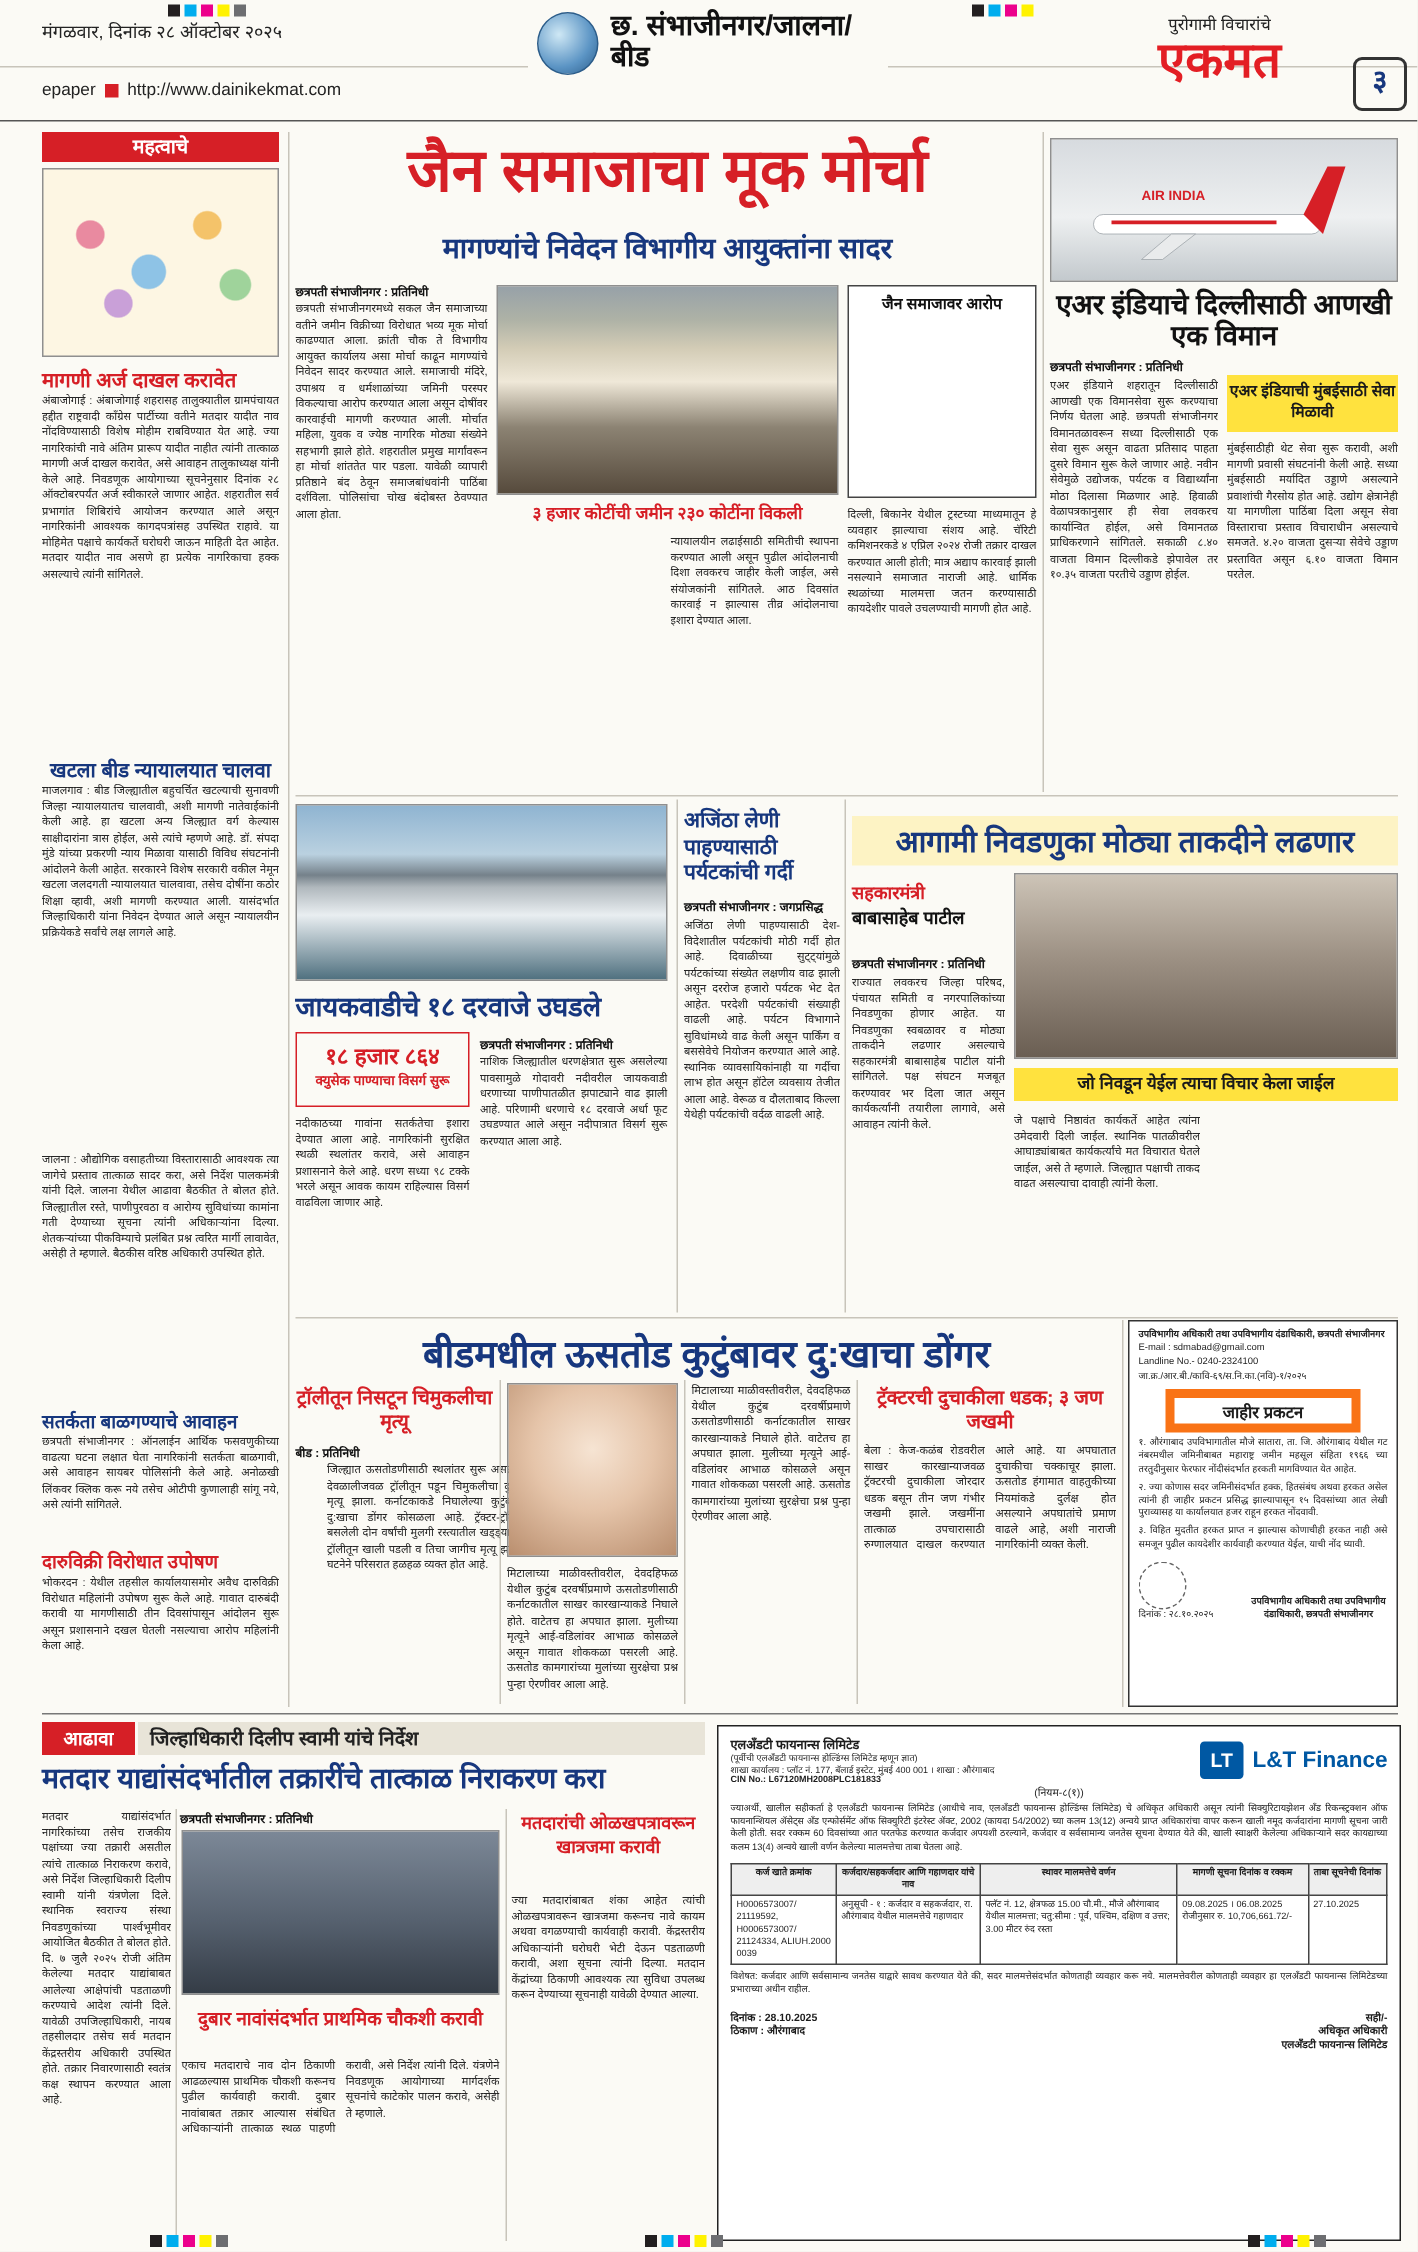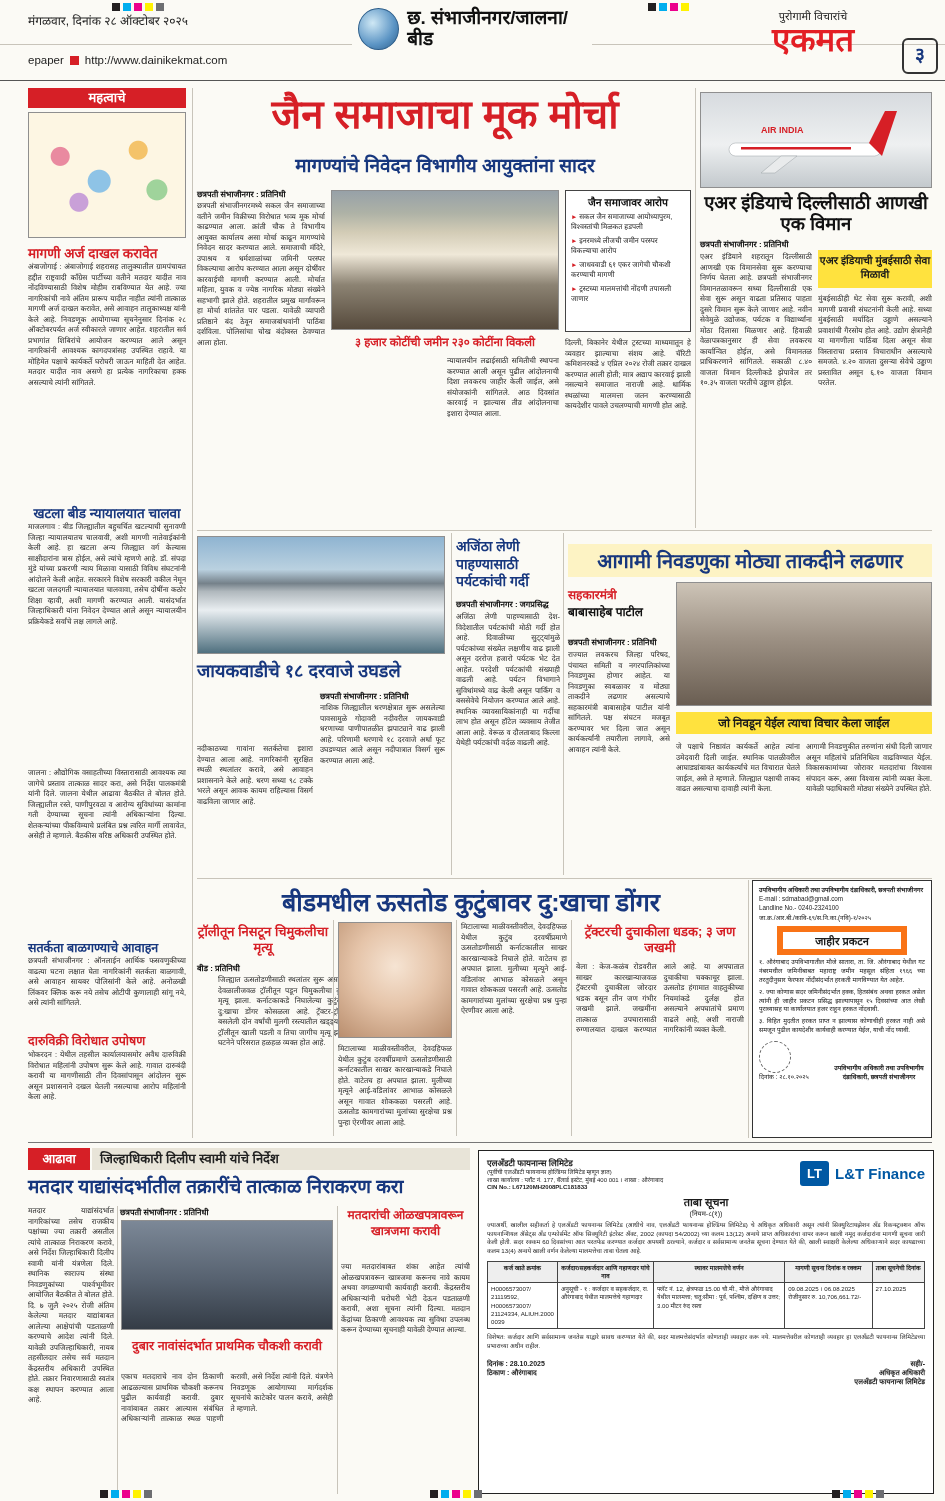--- a/index.html
+++ b/index.html
@@ -95,26 +95,20 @@
 
   <div class="abs head-blue center" style="left:197px;top:152px;width:496px;font-size:19px;">मागण्यांचे निवेदन विभागीय आयुक्तांना सादर</div>
   <div class="abs head-red center" style="left:197px;top:92px;width:496px;font-size:40px;line-height:1.1;">जैन समाजाचा मूक मोर्चा</div>
   <div class="abs dateline" style="left:197px;top:188px;width:200px;">छत्रपती संभाजीनगर : प्रतिनिधी</div>
   <div class="abs body" style="left:197px;top:201px;width:128px;height:322px;">छत्रपती संभाजीनगरमध्ये सकल जैन समाजाच्या वतीने जमीन विक्रीच्या विरोधात भव्य मूक मोर्चा काढण्यात आला. क्रांती चौक ते विभागीय आयुक्त कार्यालय असा मोर्चा काढून मागण्यांचे निवेदन सादर करण्यात आले. समाजाची मंदिरे, उपाश्रय व धर्मशाळांच्या जमिनी परस्पर विकल्याचा आरोप करण्यात आला असून दोषींवर कारवाईची मागणी करण्यात आली. मोर्चात महिला, युवक व ज्येष्ठ नागरिक मोठ्या संख्येने सहभागी झाले होते. शहरातील प्रमुख मार्गांवरून हा मोर्चा शांततेत पार पडला. यावेळी व्यापारी प्रतिष्ठाने बंद ठेवून समाजबांधवांनी पाठिंबा दर्शविला. पोलिसांचा चोख बंदोबस्त ठेवण्यात आला होता.</div>
   <div class="abs photo ph-march" style="left:331px;top:190px;width:228px;height:140px;"></div>
   <div class="abs head-red center" style="left:331px;top:334px;width:228px;font-size:11.5px;">३ हजार कोटींची जमीन २३० कोटींना विकली</div>
   <div class="abs body" style="left:447px;top:356px;width:112px;height:166px;">न्यायालयीन लढाईसाठी समितीची स्थापना करण्यात आली असून पुढील आंदोलनाची दिशा लवकरच जाहीर केली जाईल, असे संयोजकांनी सांगितले. आठ दिवसांत कारवाई न झाल्यास तीव्र आंदोलनाचा इशारा देण्यात आला.</div>
   <div class="abs accbox" style="left:565px;top:190px;width:126px;height:142px;">
     <div class="head-dark center" style="font-size:10.5px;">जैन समाजावर आरोप</div>
-    <ul>
-      <li>सकल जैन समाजाच्या आयोध्यापुरम, विश्वस्तांची मिळकत हडपली</li>
-      <li>इनरमध्ये लीजची जमीन परस्पर विकल्याचा आरोप</li>
-      <li>जाधववाडी ६१ एकर जागेची चौकशी करण्याची मागणी</li>
-      <li>ट्रस्टच्या मालमत्तांची नोंदणी तपासली जाणार</li>
-    </ul>
   </div>
   <div class="abs body" style="left:565px;top:338px;width:126px;height:184px;">दिल्ली, बिकानेर येथील ट्रस्टच्या माध्यमातून हे व्यवहार झाल्याचा संशय आहे. चॅरिटी कमिशनरकडे ४ एप्रिल २०२४ रोजी तक्रार दाखल करण्यात आली होती; मात्र अद्याप कारवाई झाली नसल्याने समाजात नाराजी आहे. धार्मिक स्थळांच्या मालमत्ता जतन करण्यासाठी कायदेशीर पावले उचलण्याची मागणी होत आहे.</div>
   <div class="abs vline" style="left:695px;top:88px;height:440px;"></div>
 
   <div class="abs photo ph-airindia" style="left:700px;top:92px;width:232px;height:96px;">
     <svg width="230" height="94" viewBox="0 0 230 94">
       <rect x="28" y="50" width="152" height="13" rx="6.5" fill="#ffffff" stroke="#9aa0a5" stroke-width="0.5"></rect>
       <path d="M168 50 L184 18 L196 18 L181 63 Z" fill="#d61f26"></path>
       <rect x="40" y="54" width="110" height="2.5" fill="#d61f26"></rect>
       <path d="M80 63 L60 80 L74 80 L96 63 Z" fill="#e9ebec" stroke="#9aa0a5" stroke-width="0.5"></path>
@@ -124,41 +118,44 @@
   <div class="abs head-dark center" style="left:700px;top:192px;width:232px;font-size:18.5px;line-height:1.15;">एअर इंडियाचे दिल्लीसाठी आणखी एक विमान</div>
   <div class="abs dateline" style="left:700px;top:238px;">छत्रपती संभाजीनगर : प्रतिनिधी</div>
   <div class="abs yellowbox" style="left:818px;top:250px;width:114px;height:38px;font-size:10.5px;padding-top:3px;box-sizing:border-box;">एअर इंडियाची मुंबईसाठी सेवा मिळावी</div>
   <div class="abs body" style="left:700px;top:252px;width:112px;height:272px;">एअर इंडियाने शहरातून दिल्लीसाठी आणखी एक विमानसेवा सुरू करण्याचा निर्णय घेतला आहे. छत्रपती संभाजीनगर विमानतळावरून सध्या दिल्लीसाठी एक सेवा सुरू असून वाढता प्रतिसाद पाहता दुसरे विमान सुरू केले जाणार आहे. नवीन सेवेमुळे उद्योजक, पर्यटक व विद्यार्थ्यांना मोठा दिलासा मिळणार आहे. हिवाळी वेळापत्रकानुसार ही सेवा लवकरच कार्यान्वित होईल, असे विमानतळ प्राधिकरणाने सांगितले. सकाळी ८.४० वाजता विमान दिल्लीकडे झेपावेल तर १०.३५ वाजता परतीचे उड्डाण होईल.</div>
   <div class="abs body" style="left:818px;top:294px;width:114px;height:230px;">मुंबईसाठीही थेट सेवा सुरू करावी, अशी मागणी प्रवासी संघटनांनी केली आहे. सध्या मुंबईसाठी मर्यादित उड्डाणे असल्याने प्रवाशांची गैरसोय होत आहे. उद्योग क्षेत्रानेही या मागणीला पाठिंबा दिला असून सेवा विस्ताराचा प्रस्ताव विचाराधीन असल्याचे समजते. ४.२० वाजता दुसऱ्या सेवेचे उड्डाण प्रस्तावित असून ६.१० वाजता विमान परतेल.</div>
 
   <div class="abs hline" style="left:197px;top:530px;width:735px;"></div>
 
   <div class="abs photo ph-dam" style="left:197px;top:536px;width:248px;height:118px;"></div>
   <div class="abs head-blue" style="left:197px;top:658px;width:248px;font-size:18px;">जायकवाडीचे १८ दरवाजे उघडले</div>
+  <div class="abs statbox" style="left:197px;top:688px;width:116px;height:50px;">
+    <div style="font-size:15px;font-weight:bold;">१८ हजार ८६४</div>
+    <div style="font-size:9px;font-weight:bold;">क्युसेक पाण्याचा विसर्ग सुरू</div>
+  </div>
   <div class="abs dateline" style="left:320px;top:690px;">छत्रपती संभाजीनगर : प्रतिनिधी</div>
   <div class="abs body" style="left:320px;top:703px;width:125px;height:168px;">नाशिक जिल्ह्यातील धरणक्षेत्रात सुरू असलेल्या पावसामुळे गोदावरी नदीवरील जायकवाडी धरणाच्या पाणीपातळीत झपाट्याने वाढ झाली आहे. परिणामी धरणाचे १८ दरवाजे अर्धा फूट उघडण्यात आले असून नदीपात्रात विसर्ग सुरू करण्यात आला आहे.</div>
   <div class="abs body" style="left:197px;top:744px;width:116px;height:128px;">नदीकाठच्या गावांना सतर्कतेचा इशारा देण्यात आला आहे. नागरिकांनी सुरक्षित स्थळी स्थलांतर करावे, असे आवाहन प्रशासनाने केले आहे. धरण सध्या ९८ टक्के भरले असून आवक कायम राहिल्यास विसर्ग वाढविला जाणार आहे.</div>
 
   <div class="abs vline" style="left:451px;top:533px;height:342px;"></div>
   <div class="abs head-blue" style="left:456px;top:538px;width:104px;font-size:14px;line-height:1.25;">अजिंठा लेणी पाहण्यासाठी पर्यटकांची गर्दी</div>
   <div class="abs dateline" style="left:456px;top:598px;width:104px;">छत्रपती संभाजीनगर : जगप्रसिद्ध</div>
   <div class="abs body" style="left:456px;top:612px;width:104px;height:260px;">अजिंठा लेणी पाहण्यासाठी देश-विदेशातील पर्यटकांची मोठी गर्दी होत आहे. दिवाळीच्या सुट्ट्यांमुळे पर्यटकांच्या संख्येत लक्षणीय वाढ झाली असून दररोज हजारो पर्यटक भेट देत आहेत. परदेशी पर्यटकांची संख्याही वाढली आहे. पर्यटन विभागाने सुविधांमध्ये वाढ केली असून पार्किंग व बससेवेचे नियोजन करण्यात आले आहे. स्थानिक व्यावसायिकांनाही या गर्दीचा लाभ होत असून हॉटेल व्यवसाय तेजीत आला आहे. वेरूळ व दौलताबाद किल्ला येथेही पर्यटकांची वर्दळ वाढली आहे.</div>
   <div class="abs vline" style="left:563px;top:533px;height:342px;"></div>
 
   <div class="abs head-blue center" style="left:568px;top:544px;width:364px;font-size:20px;background:#fdf3c4;padding:3px 0;">आगामी निवडणुका मोठ्या ताकदीने लढणार</div>
   <div class="abs" style="left:568px;top:586px;width:102px;">
     <div class="head-red" style="font-size:12px;">सहकारमंत्री</div>
     <div class="head-dark" style="font-size:12px;">बाबासाहेब पाटील</div>
   </div>
   <div class="abs dateline" style="left:568px;top:636px;">छत्रपती संभाजीनगर : प्रतिनिधी</div>
   <div class="abs body" style="left:568px;top:650px;width:102px;height:226px;">राज्यात लवकरच जिल्हा परिषद, पंचायत समिती व नगरपालिकांच्या निवडणुका होणार आहेत. या निवडणुका स्वबळावर व मोठ्या ताकदीने लढणार असल्याचे सहकारमंत्री बाबासाहेब पाटील यांनी सांगितले. पक्ष संघटन मजबूत करण्यावर भर दिला जात असून कार्यकर्त्यांनी तयारीला लागावे, असे आवाहन त्यांनी केले.</div>
   <div class="abs photo ph-election" style="left:676px;top:582px;width:256px;height:124px;"></div>
   <div class="abs yellowbox" style="left:676px;top:712px;width:256px;height:22px;line-height:22px;font-size:11.5px;">जो निवडून येईल त्याचा विचार केला जाईल</div>
   <div class="abs body" style="left:676px;top:742px;width:124px;height:134px;">जे पक्षाचे निष्ठावंत कार्यकर्ते आहेत त्यांना उमेदवारी दिली जाईल. स्थानिक पातळीवरील आघाड्यांबाबत कार्यकर्त्यांचे मत विचारात घेतले जाईल, असे ते म्हणाले. जिल्ह्यात पक्षाची ताकद वाढत असल्याचा दावाही त्यांनी केला.</div>
-  <div class="abs body" style="left:806px;top:742px;width:126px;height:134px;">आगामी निवडणुकीत तरुणांना संधी दिली जाणार असून महिलांचे प्रतिनिधित्व वाढविण्यात येईल. विकासकामांच्या जोरावर मतदारांचा विश्वास संपादन करू, असा विश्वास त्यांनी व्यक्त केला. यावेळी पदाधिकारी मोठ्या संख्येने उपस्थित होते.</div>
 
   <div class="abs hline" style="left:197px;top:878px;width:735px;"></div>
 
   <div class="abs head-blue center" style="left:197px;top:884px;width:548px;font-size:25px;">बीडमधील ऊसतोड कुटुंबावर दु:खाचा डोंगर</div>
   <div class="abs head-red center" style="left:197px;top:924px;width:132px;font-size:13px;line-height:1.25;">ट्रॉलीतून निसटून चिमुकलीचा मृत्यू</div>
   <div class="abs dateline" style="left:197px;top:962px;width:132px;">बीड : प्रतिनिधी</div>
   <div class="abs body" style="left:197px;top:975px;width:132px;height:160px;margin-left:21px;">जिल्ह्यात ऊसतोडणीसाठी स्थलांतर सुरू असताना देवळालीजवळ ट्रॉलीतून पडून चिमुकलीचा दुर्दैवी मृत्यू झाला. कर्नाटकाकडे निघालेल्या कुटुंबावर दु:खाचा डोंगर कोसळला आहे. ट्रॅक्टर-ट्रॉलीत बसलेली दोन वर्षांची मुलगी रस्त्यातील खड्ड्यामुळे ट्रॉलीतून खाली पडली व तिचा जागीच मृत्यू झाला. घटनेने परिसरात हळहळ व्यक्त होत आहे.</div>
   <div class="abs vline" style="left:333px;top:920px;height:216px;"></div>
   <div class="abs photo ph-baby" style="left:338px;top:922px;width:114px;height:116px;"></div>
   <div class="abs body" style="left:338px;top:1044px;width:114px;height:92px;">मिटालाच्या माळीवस्तीवरील, देवदहिफळ येथील कुटुंब दरवर्षीप्रमाणे ऊसतोडणीसाठी कर्नाटकातील साखर कारखान्याकडे निघाले होते. वाटेतच हा अपघात झाला. मुलीच्या मृत्यूने आई-वडिलांवर आभाळ कोसळले असून गावात शोककळा पसरली आहे. ऊसतोड कामगारांच्या मुलांच्या सुरक्षेचा प्रश्न पुन्हा ऐरणीवर आला आहे.</div>
@@ -208,21 +205,20 @@
         <div style="font-size:8.5px;font-weight:bold;">एलॲंडटी फायनान्स लिमिटेड</div>
         <div style="font-size:6px;">(पूर्वीची एलॲंडटी फायनान्स होल्डिंग्स लिमिटेड म्हणून ज्ञात)</div>
         <div style="font-size:6px;">शाखा कार्यालय : प्लॉट नं. 177, बॅलार्ड इस्टेट, मुंबई 400 001 । शाखा : औरंगाबाद</div>
         <div style="font-size:6px;font-weight:bold;">CIN No.: L67120MH2008PLC181833</div>
       </div>
       <div style="display:flex;align-items:center;gap:6px;">
         <span class="lt-box">LT</span>
         <span style="font-size:15px;font-weight:bold;color:#0058a3;">L&amp;T Finance</span>
       </div>
     </div>
-    <div class="center" style="font-size:11px;font-weight:bold;margin-top:4px;">ताबा सूचना</div>
     <div class="center" style="font-size:7px;">(नियम-८(१))</div>
     <div style="font-size:6.2px;line-height:1.4;text-align:justify;margin-top:3px;">ज्याअर्थी, खालील सहीकर्ता हे एलॲंडटी फायनान्स लिमिटेड (आधीचे नाव, एलॲंडटी फायनान्स होल्डिंग्स लिमिटेड) चे अधिकृत अधिकारी असून त्यांनी सिक्युरिटायझेशन अँड रिकन्स्ट्रक्शन ऑफ फायनान्शियल ॲसेट्स अँड एन्फोर्समेंट ऑफ सिक्युरिटी इंटरेस्ट ॲक्ट, 2002 (कायदा 54/2002) च्या कलम 13(12) अन्वये प्राप्त अधिकारांचा वापर करून खाली नमूद कर्जदारांना मागणी सूचना जारी केली होती. सदर रक्कम 60 दिवसांच्या आत परतफेड करण्यात कर्जदार अपयशी ठरल्याने, कर्जदार व सर्वसामान्य जनतेस सूचना देण्यात येते की, खाली स्वाक्षरी केलेल्या अधिकाऱ्याने सदर कायद्याच्या कलम 13(4) अन्वये खाली वर्णन केलेल्या मालमत्तेचा ताबा घेतला आहे.</div>
     <table class="adtable" style="margin-top:5px;">
       <thead>
         <tr>
           <th style="width:16%;">कर्ज खाते क्रमांक</th>
           <th style="width:22%;">कर्जदार/सहकर्जदार आणि गहाणदार यांचे नाव</th>
           <th style="width:30%;">स्थावर मालमत्तेचे वर्णन</th>
           <th style="width:20%;">मागणी सूचना दिनांक व रक्कम</th>
           <th style="width:12%;">ताबा सूचनेची दिनांक</th>

